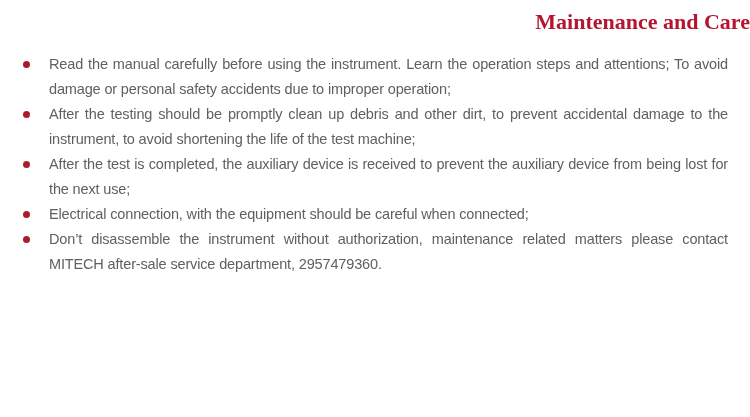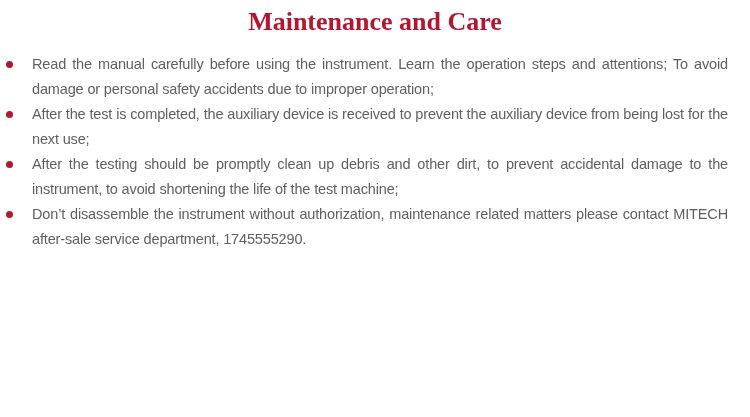--- a/index.html
+++ b/index.html
@@ -17,29 +17,29 @@
   }
   .page {
     width: 750px;
     height: 417px;
     background: var(--page-bg);
     padding-top: 8px;
   }
   .doc-title {
     font-family: "Liberation Serif", "DejaVu Serif", serif;
     font-weight: 700;
-    font-size: 26px;
+    font-size: 22px;
     line-height: 28px;
-    text-align: center;
+    text-align: right;
     color: var(--title-red);
   }
   .bullet-list {
     list-style: none;
     margin-top: 16px;
-    padding-left: 6px;
+    padding-left: 23px;
     padding-right: 22px;
   }
   .bullet-item {
     display: flex;
     align-items: flex-start;
   }
   .bullet-dot {
     flex: 0 0 auto;
     width: 7px;
     height: 7px;
@@ -64,24 +64,28 @@
 <div class="page">
   <h1 class="doc-title">Maintenance and Care</h1>
 
   <ul class="bullet-list">
     <li class="bullet-item">
       <span class="bullet-dot"></span>
       <span class="bullet-text">Read the manual carefully before using the instrument. Learn the operation steps and attentions; To avoid damage or personal safety accidents due to improper operation;</span>
     </li>
     <li class="bullet-item">
       <span class="bullet-dot"></span>
+      <span class="bullet-text">After the testing should be promptly clean up debris and other dirt, to prevent accidental damage to the instrument, to avoid shortening the life of the test machine;</span>
+    </li>
+    <li class="bullet-item">
+      <span class="bullet-dot"></span>
       <span class="bullet-text">After the test is completed, the auxiliary device is received to prevent the auxiliary device from being lost for the next use;</span>
     </li>
     <li class="bullet-item">
       <span class="bullet-dot"></span>
-      <span class="bullet-text">After the testing should be promptly clean up debris and other dirt, to prevent accidental damage to the instrument, to avoid shortening the life of the test machine;</span>
+      <span class="bullet-text">Electrical connection, with the equipment should be careful when connected;</span>
     </li>
     <li class="bullet-item">
       <span class="bullet-dot"></span>
-      <span class="bullet-text">Don’t disassemble the instrument without authorization, maintenance related matters please contact MITECH after-sale service department, 1745555290.</span>
+      <span class="bullet-text">Don’t disassemble the instrument without authorization, maintenance related matters please contact MITECH after-sale service department, 2957479360.</span>
     </li>
   </ul>
 </div>
 
 </body></html>

